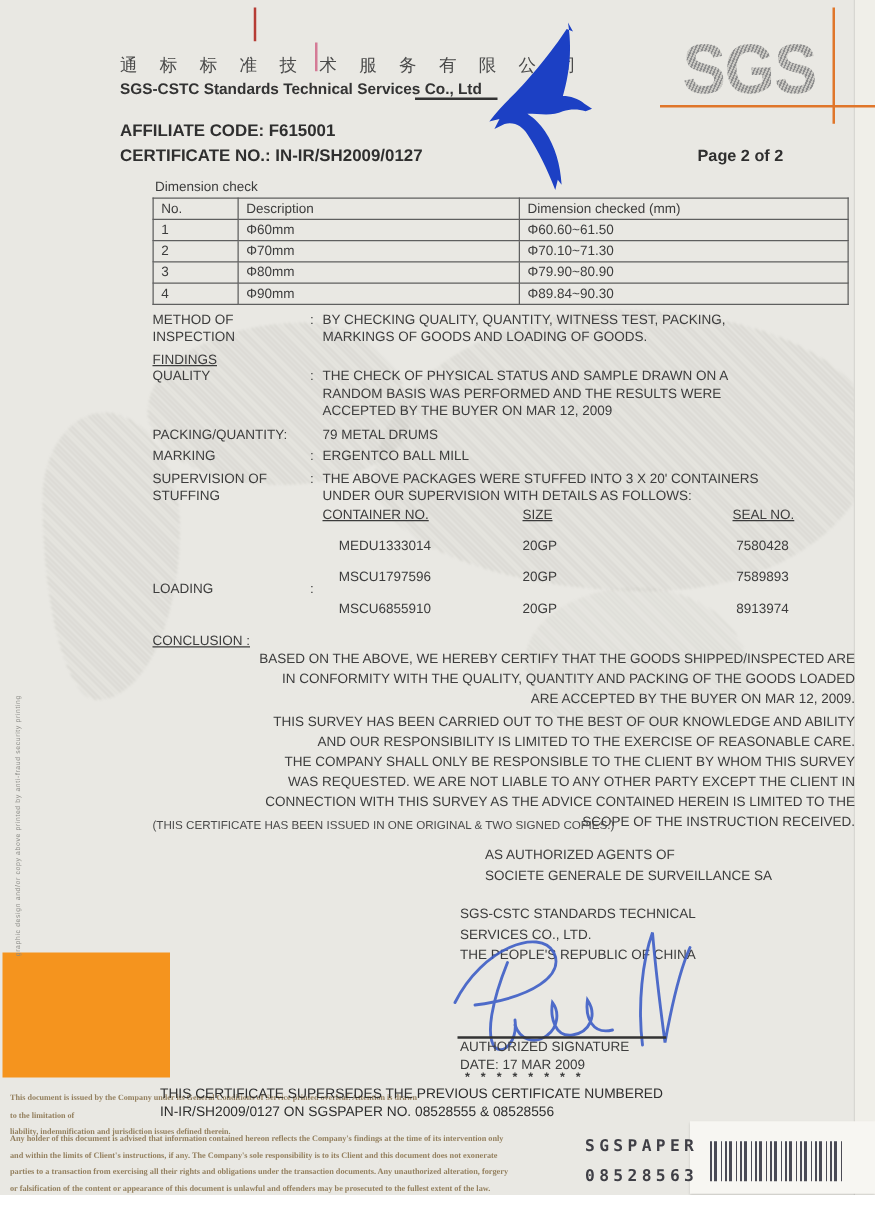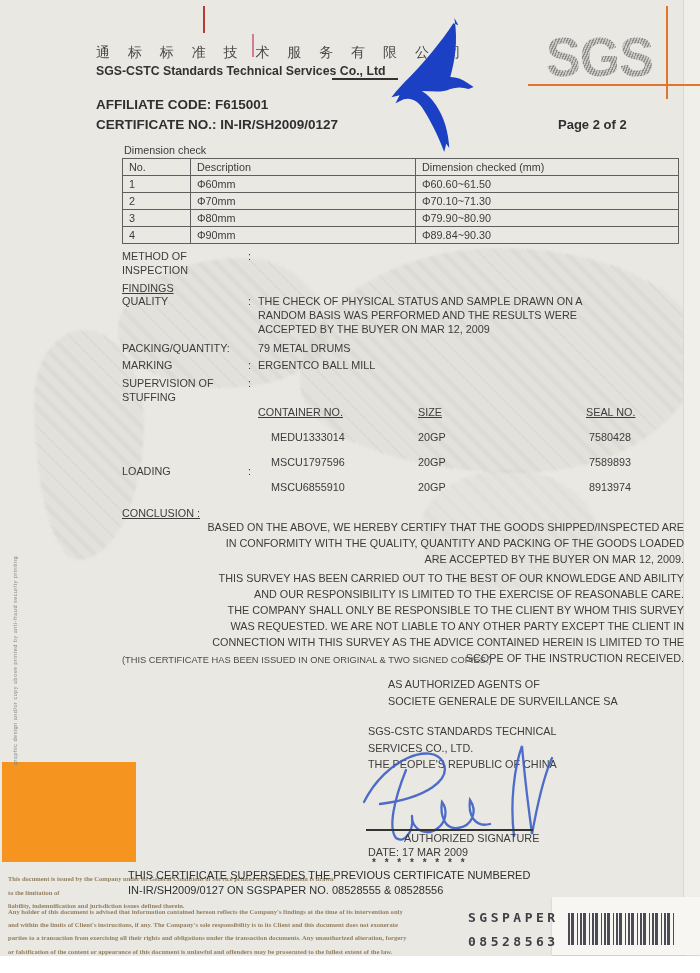--- a/index.html
+++ b/index.html
@@ -33,21 +33,21 @@
   .ctable{position:absolute;left:258px;top:405px;display:grid;grid-template-columns:150px 158px 110px;
     font-size:10.8px;line-height:15px;color:#3c3c3c;gap:10px;}
   .ctable .h{text-decoration:underline;}
   .ctable .ind{padding-left:13px;}
   .ctable .ind2{padding-left:3px;}
   .para{position:absolute;left:122px;width:562px;font-size:10.8px;line-height:16px;color:#3c3c3c;white-space:pre-line;text-align:right;}
   .note{left:122px;top:655px;font-size:9.3px;color:#4a4a4a;}
   
   .signoff{left:368px;font-size:10.8px;line-height:16.5px;color:#3c3c3c;white-space:pre-line;}
   .sigline{left:366px;top:829px;width:167px;height:2px;background:#333;}
-  .auth{left:368px;top:832px;font-size:10.8px;color:#3c3c3c;margin-left:36px;}
+  .auth{left:368px;top:832px;font-size:10.8px;color:#3c3c3c;}
   .date{left:368px;top:846px;font-size:10.8px;color:#3c3c3c;}
   .stars{left:372px;top:857px;font-size:10px;font-weight:bold;letter-spacing:3px;color:#3c3c3c;}
   .supersede{left:128px;top:868px;font-size:11px;line-height:14.5px;color:#2e2e2e;white-space:pre-line;z-index:5;}
   
   .legal{font-family:"Liberation Serif",serif;font-weight:bold;color:#94805f;z-index:1;}
   .legalA{left:8px;top:872px;width:330px;font-size:6.5px;line-height:13.5px;white-space:pre-line;}
   .legalB{left:8px;top:905px;width:488px;font-size:6.6px;line-height:13.2px;}
   .paper{left:468px;top:906px;font-family:"DejaVu Sans Mono",monospace;font-weight:bold;font-size:13px;
     letter-spacing:3.5px;line-height:24px;color:#3f3f46;}
   .bcpanel{left:552px;top:897px;width:148px;height:58px;background:#f7f6f2;box-shadow:0 1px 2px rgba(0,0,0,.15);}
@@ -139,20 +139,22 @@
       <td>Φ90mm</td>
       <td>Φ89.84~90.30</td>
     </tr>
   </tbody>
     </table>
 
   <div class="secrow" style="top:250px;">
     <div class="lbl">METHOD OF
 INSPECTION</div>
     <div class="col">:</div>
+    <div class="txt">BY CHECKING QUALITY, QUANTITY, WITNESS TEST, PACKING,
+MARKINGS OF GOODS AND LOADING OF GOODS.</div>
   </div>
 
   <div class="heading-u" style="top:282px;">FINDINGS</div>
 
   <div class="secrow" style="top:295px;">
     <div class="lbl">QUALITY</div>
     <div class="col">:</div>
     <div class="txt">THE CHECK OF PHYSICAL STATUS AND SAMPLE DRAWN ON A
 RANDOM BASIS WAS PERFORMED AND THE RESULTS WERE
 ACCEPTED BY THE BUYER ON MAR 12, 2009</div>
@@ -166,20 +168,22 @@
   <div class="secrow" style="top:359px;">
     <div class="lbl">MARKING</div>
     <div class="col">:</div>
     <div class="txt">ERGENTCO BALL MILL</div>
   </div>
 
   <div class="secrow" style="top:377px;">
     <div class="lbl">SUPERVISION OF
 STUFFING</div>
     <div class="col">:</div>
+    <div class="txt">THE ABOVE PACKAGES WERE STUFFED INTO 3 X 20' CONTAINERS
+UNDER OUR SUPERVISION WITH DETAILS AS FOLLOWS:</div>
   </div>
 
   <div class="ctable">
     <div class="h">CONTAINER NO.</div>
     <div class="h">SIZE</div>
     <div class="h">SEAL NO.</div>
     <div class="ind">MEDU1333014</div>
     <div>20GP</div>
     <div class="ind2">7580428</div>
     <div class="ind">MSCU1797596</div>

